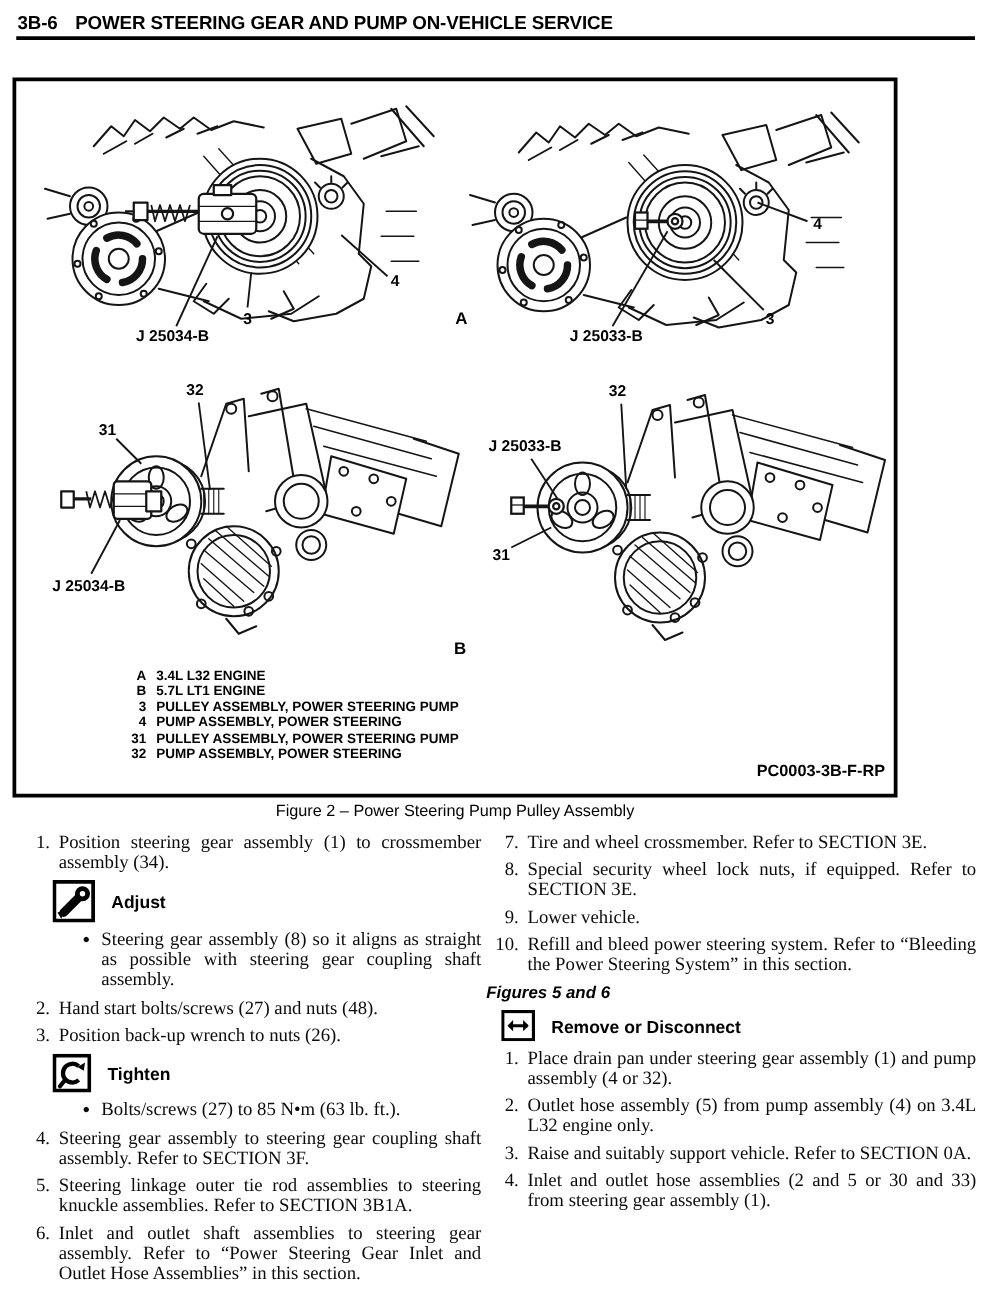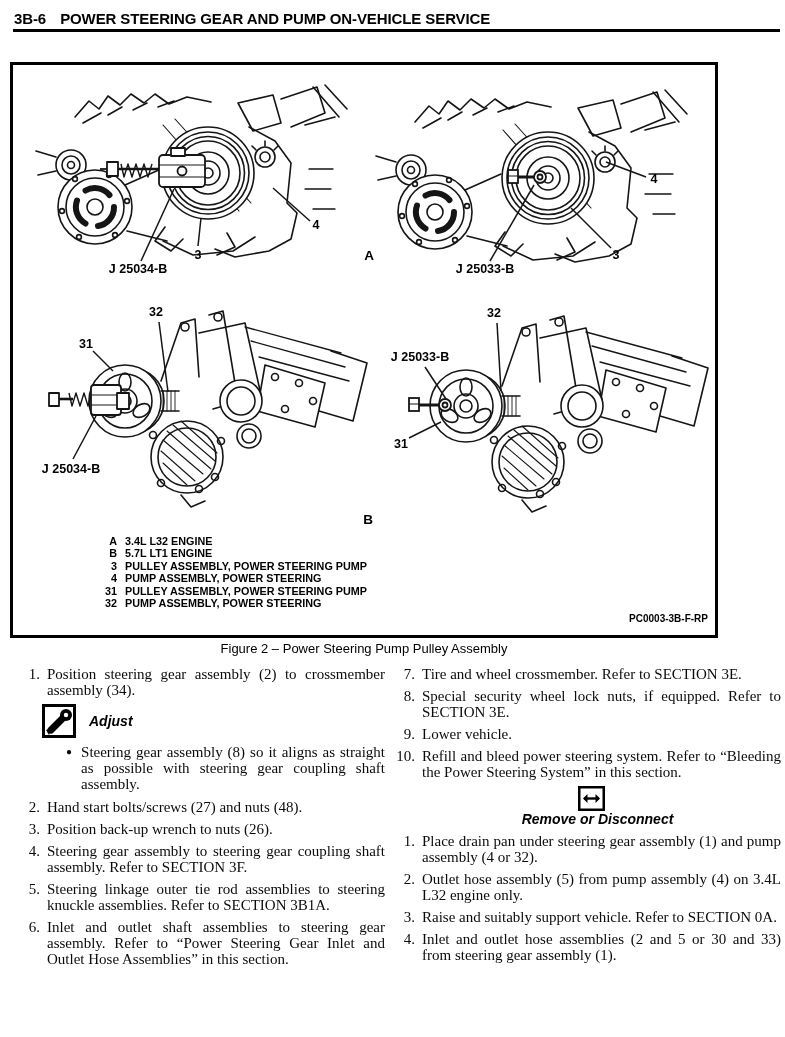--- a/index.html
+++ b/index.html
@@ -32,41 +32,41 @@
   .viewtag{font-size:13.5px;}
   .legend{
     position:absolute;left:84px;top:470px;
     font-family:"Liberation Sans", sans-serif;font-weight:bold;font-size:10.8px;
     line-height:12.4px;color:#000;
   }
   .legend-row{display:flex;}
   .legend-key{flex:0 0 20px;text-align:right;margin-right:8px;}
   .figure-code{
     position:absolute;right:7px;bottom:11px;
-    font-family:"Liberation Sans", sans-serif;font-weight:bold;font-size:10px;color:#000;
+    font-family:"Liberation Sans", sans-serif;font-weight:bold;font-size:13px;color:#000;
   }
   .figure-caption{
     position:absolute;left:10px;top:641px;width:708px;text-align:center;
     font-family:"Liberation Sans", sans-serif;font-size:13px;color:#000;
   }
 
   
   .col{position:absolute;top:666px;font-size:15px;line-height:16px;}
   .col-left{left:14px;width:371px;}
   .col-right{left:389px;width:392px;}
   .step{display:flex;margin-bottom:6px;}
   .step .num{flex:0 0 26px;text-align:right;margin-right:7px;}
   .step .txt{flex:1;text-align:justify;}
   .bullet{display:flex;margin:0 0 7px 52px;}
   .bullet::before{content:"\25CF";font-size:10px;line-height:16px;margin-right:9px;}
   .bullet .txt{flex:1;text-align:justify;}
   .icon-row{display:flex;align-items:center;margin:6px 0 6px 28px;}
   .icon-row .icon-label{
     font-family:"Liberation Sans", sans-serif;font-weight:bold;font-size:14px;
-    margin-left:13px;color:#000;font-style:italic;
+    margin-left:13px;color:#000;
   }
   .icon-box{display:inline-block;line-height:0;}
   .section-heading{
     font-family:"Liberation Sans", sans-serif;font-weight:bold;font-size:15.5px;
     line-height:17px;margin:5px 0 2px 0;color:#000;
   }
   .section-sub{
     font-family:"Liberation Sans", sans-serif;font-weight:bold;font-style:italic;
     font-size:13.5px;margin:2px 0 4px 0;color:#000;
   }
@@ -284,21 +284,21 @@
 
   <div class="figure-code">PC0003-3B-F-RP</div>
 </div>
 
 <div class="figure-caption">Figure 2 – Power Steering Pump Pulley Assembly</div>
 
 <div class="col col-left">
 
   <div class="step">
     <span class="num">1.</span>
-    <span class="txt">Position steering gear assembly (2) to crossmember assembly (34).</span>
+    <span class="txt">Position steering gear assembly (1) to crossmember assembly (34).</span>
   </div>
 
   <div class="icon-row">
     <span class="icon-box">
       <svg width="34" height="34" viewBox="0 0 34 34">
         <rect x="1.5" y="1.5" width="31" height="31" fill="#fff" stroke="#000" stroke-width="3"></rect>
         <line x1="9" y1="26" x2="21" y2="14" stroke="#000" stroke-width="7" stroke-linecap="round"></line>
         <circle cx="24" cy="11" r="6" fill="#000"></circle>
         <circle cx="24" cy="11" r="2.2" fill="#fff"></circle>
         <path d="M10,24 l-6,2 3,5 z" fill="#000"></path>
@@ -314,21 +314,35 @@
   <div class="step">
     <span class="num">2.</span>
     <span class="txt">Hand start bolts/screws (27) and nuts (48).</span>
   </div>
 
   <div class="step">
     <span class="num">3.</span>
     <span class="txt">Position back-up wrench to nuts (26).</span>
   </div>
 
-
+  <div class="icon-row">
+    <span class="icon-box">
+      <svg width="31" height="31" viewBox="0 0 31 31">
+        <rect x="1.5" y="1.5" width="28" height="28" fill="#fff" stroke="#000" stroke-width="3"></rect>
+        <path d="M21,10 A7.5,7.5 0 1 0 21,21" fill="none" stroke="#000" stroke-width="3.4"></path>
+        <path d="M20,10.5 l6,-3.5 -1,6.5 z" fill="#000"></path>
+        <line x1="10" y1="21" x2="6" y2="26" stroke="#000" stroke-width="3.4" stroke-linecap="round"></line>
+      </svg>
+    </span>
+    <span class="icon-label">Tighten</span>
+  </div>
+
+  <div class="bullet">
+    <span class="txt">Bolts/screws (27) to 85 N•m (63 lb. ft.).</span>
+  </div>
 
   <div class="step">
     <span class="num">4.</span>
     <span class="txt">Steering gear assembly to steering gear coupling shaft assembly. Refer to SECTION 3F.</span>
   </div>
 
   <div class="step">
     <span class="num">5.</span>
     <span class="txt">Steering linkage outer tie rod assemblies to steering knuckle assemblies. Refer to SECTION 3B1A.</span>
   </div>
@@ -354,22 +368,23 @@
   <div class="step">
     <span class="num">9.</span>
     <span class="txt">Lower vehicle.</span>
   </div>
 
   <div class="step">
     <span class="num">10.</span>
     <span class="txt">Refill and bleed power steering system. Refer to “Bleeding the Power Steering System” in this section.</span>
   </div>
 
-
-  <div class="icon-row" style="margin-left:12px;flex-direction:column;">
+  <div class="section-sub">Figures 5 and 6</div>
+
+  <div class="icon-row" style="margin-left:12px;">
     <span class="icon-box">
       <svg width="27" height="25" viewBox="0 0 27 25">
         <rect x="1.25" y="1.25" width="24.5" height="22.5" fill="#fff" stroke="#000" stroke-width="2.5"></rect>
         <line x1="6" y1="12.5" x2="21" y2="12.5" stroke="#000" stroke-width="2.4"></line>
         <path d="M9.5,8 L5,12.5 L9.5,17 z" fill="#000"></path>
         <path d="M17.5,8 L22,12.5 L17.5,17 z" fill="#000"></path>
       </svg>
     </span>
     <span class="icon-label">Remove or Disconnect</span>
   </div>

